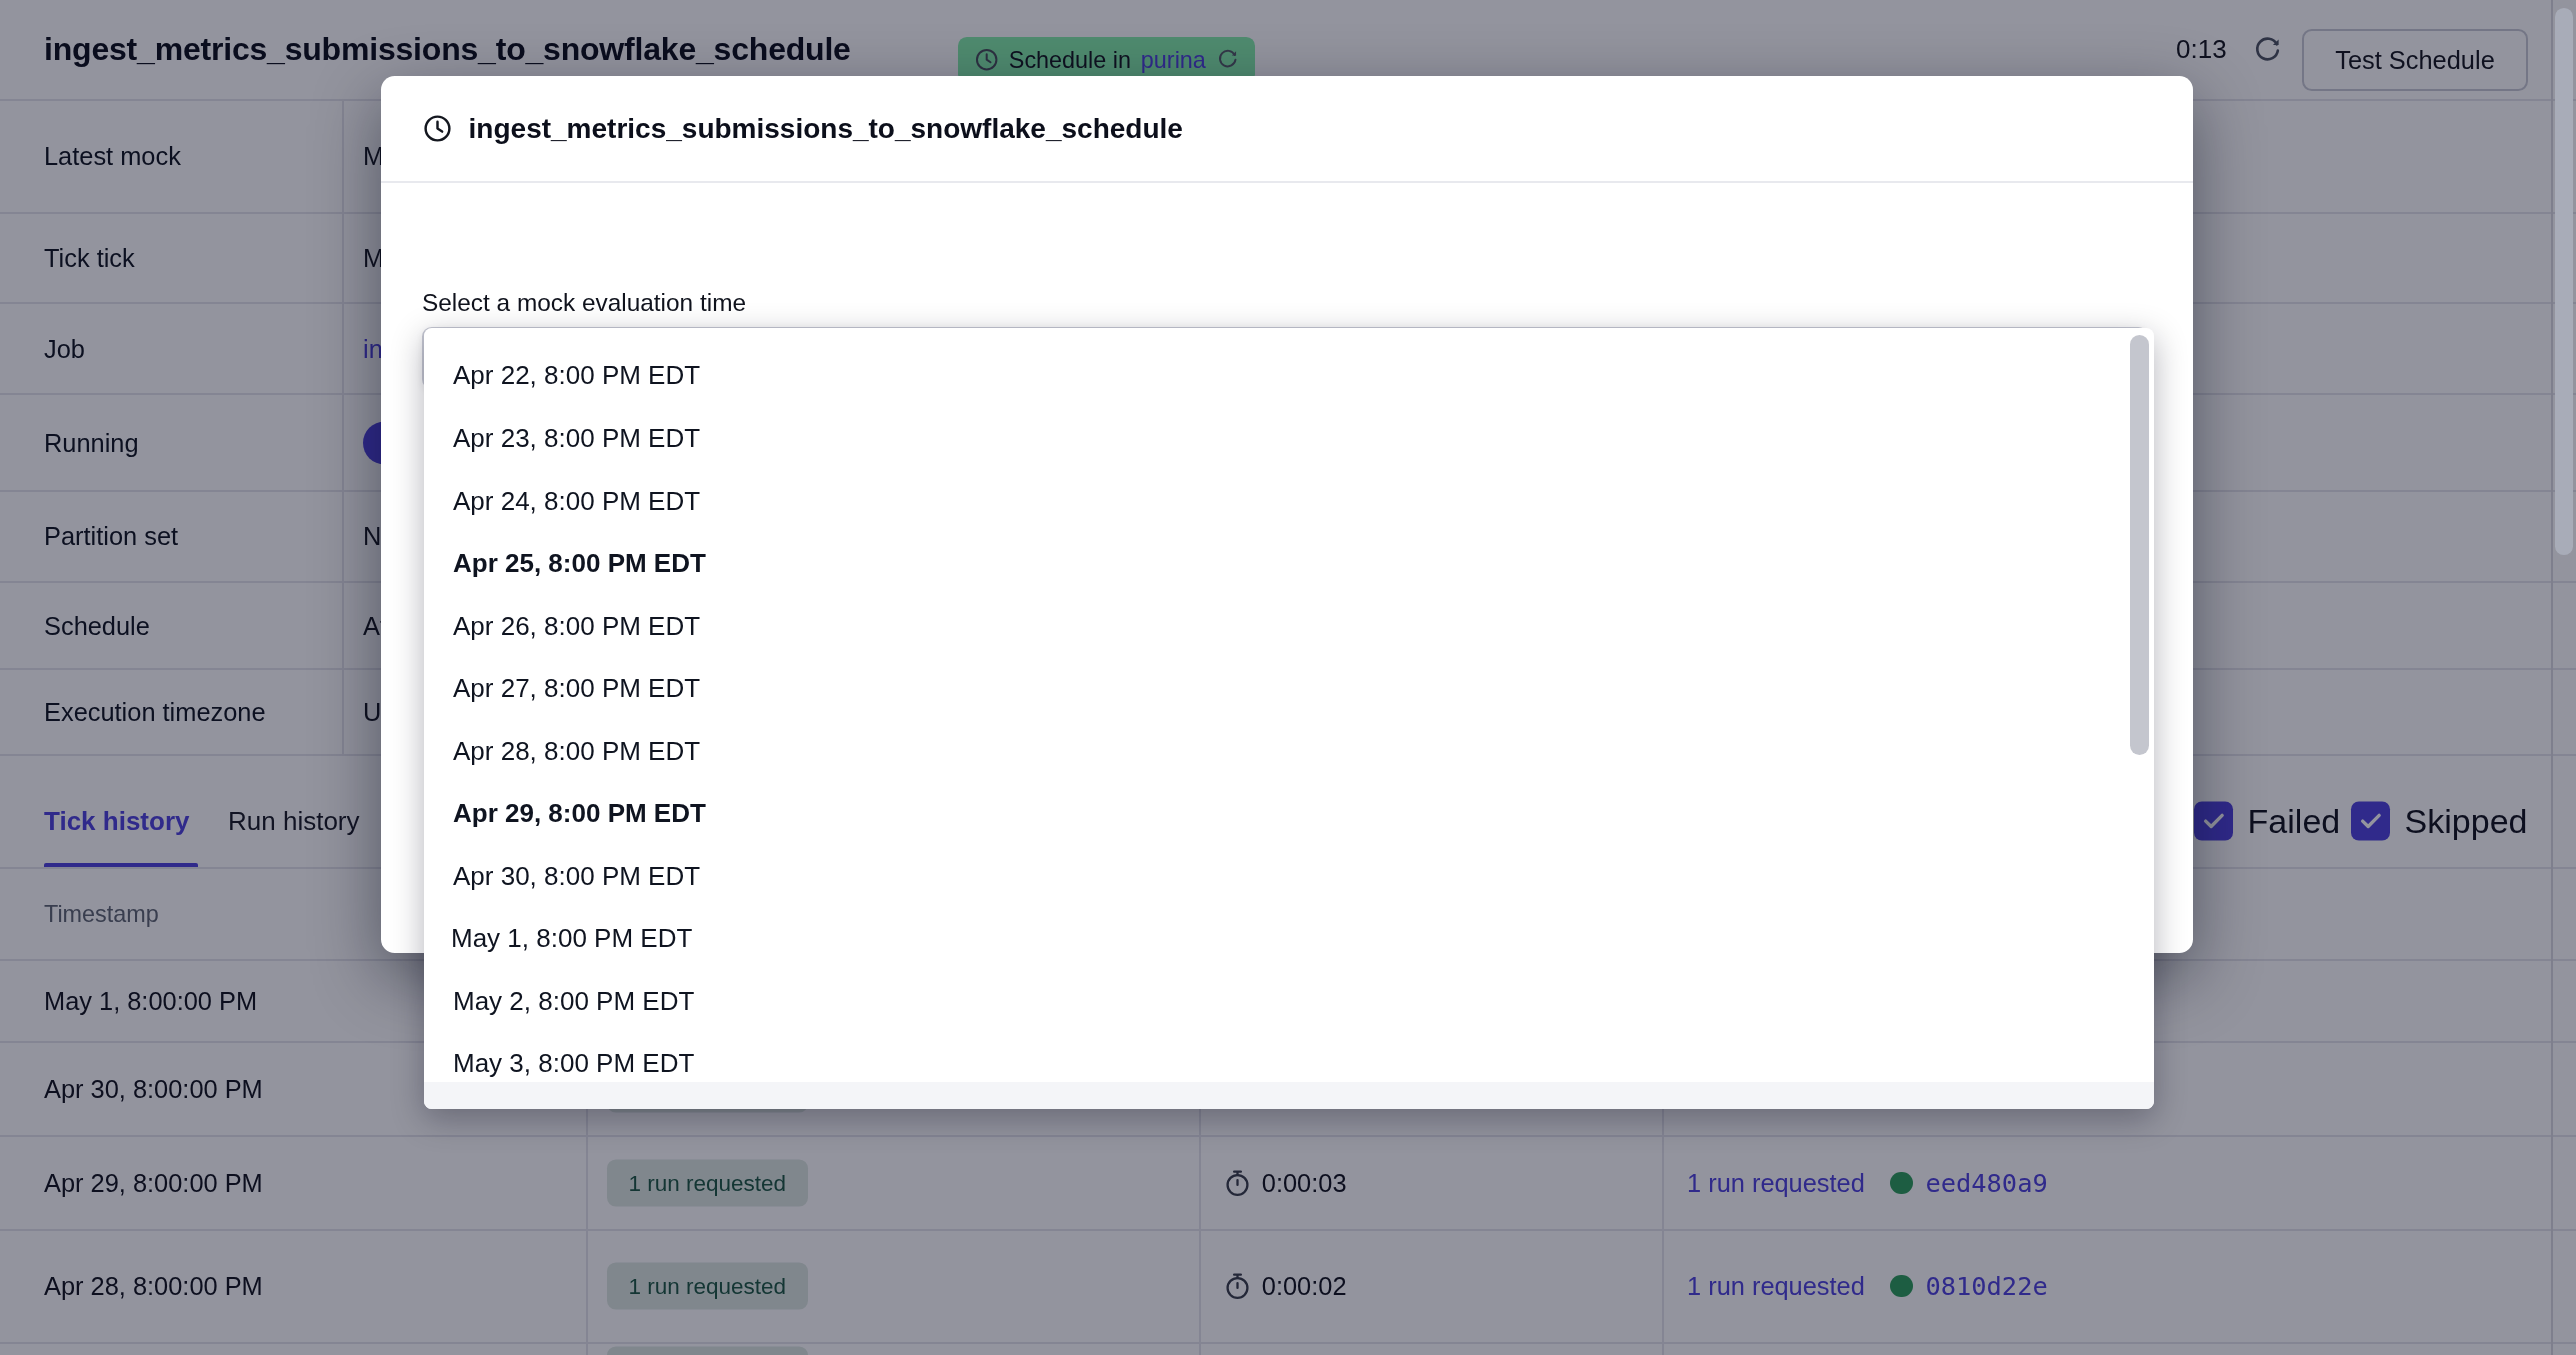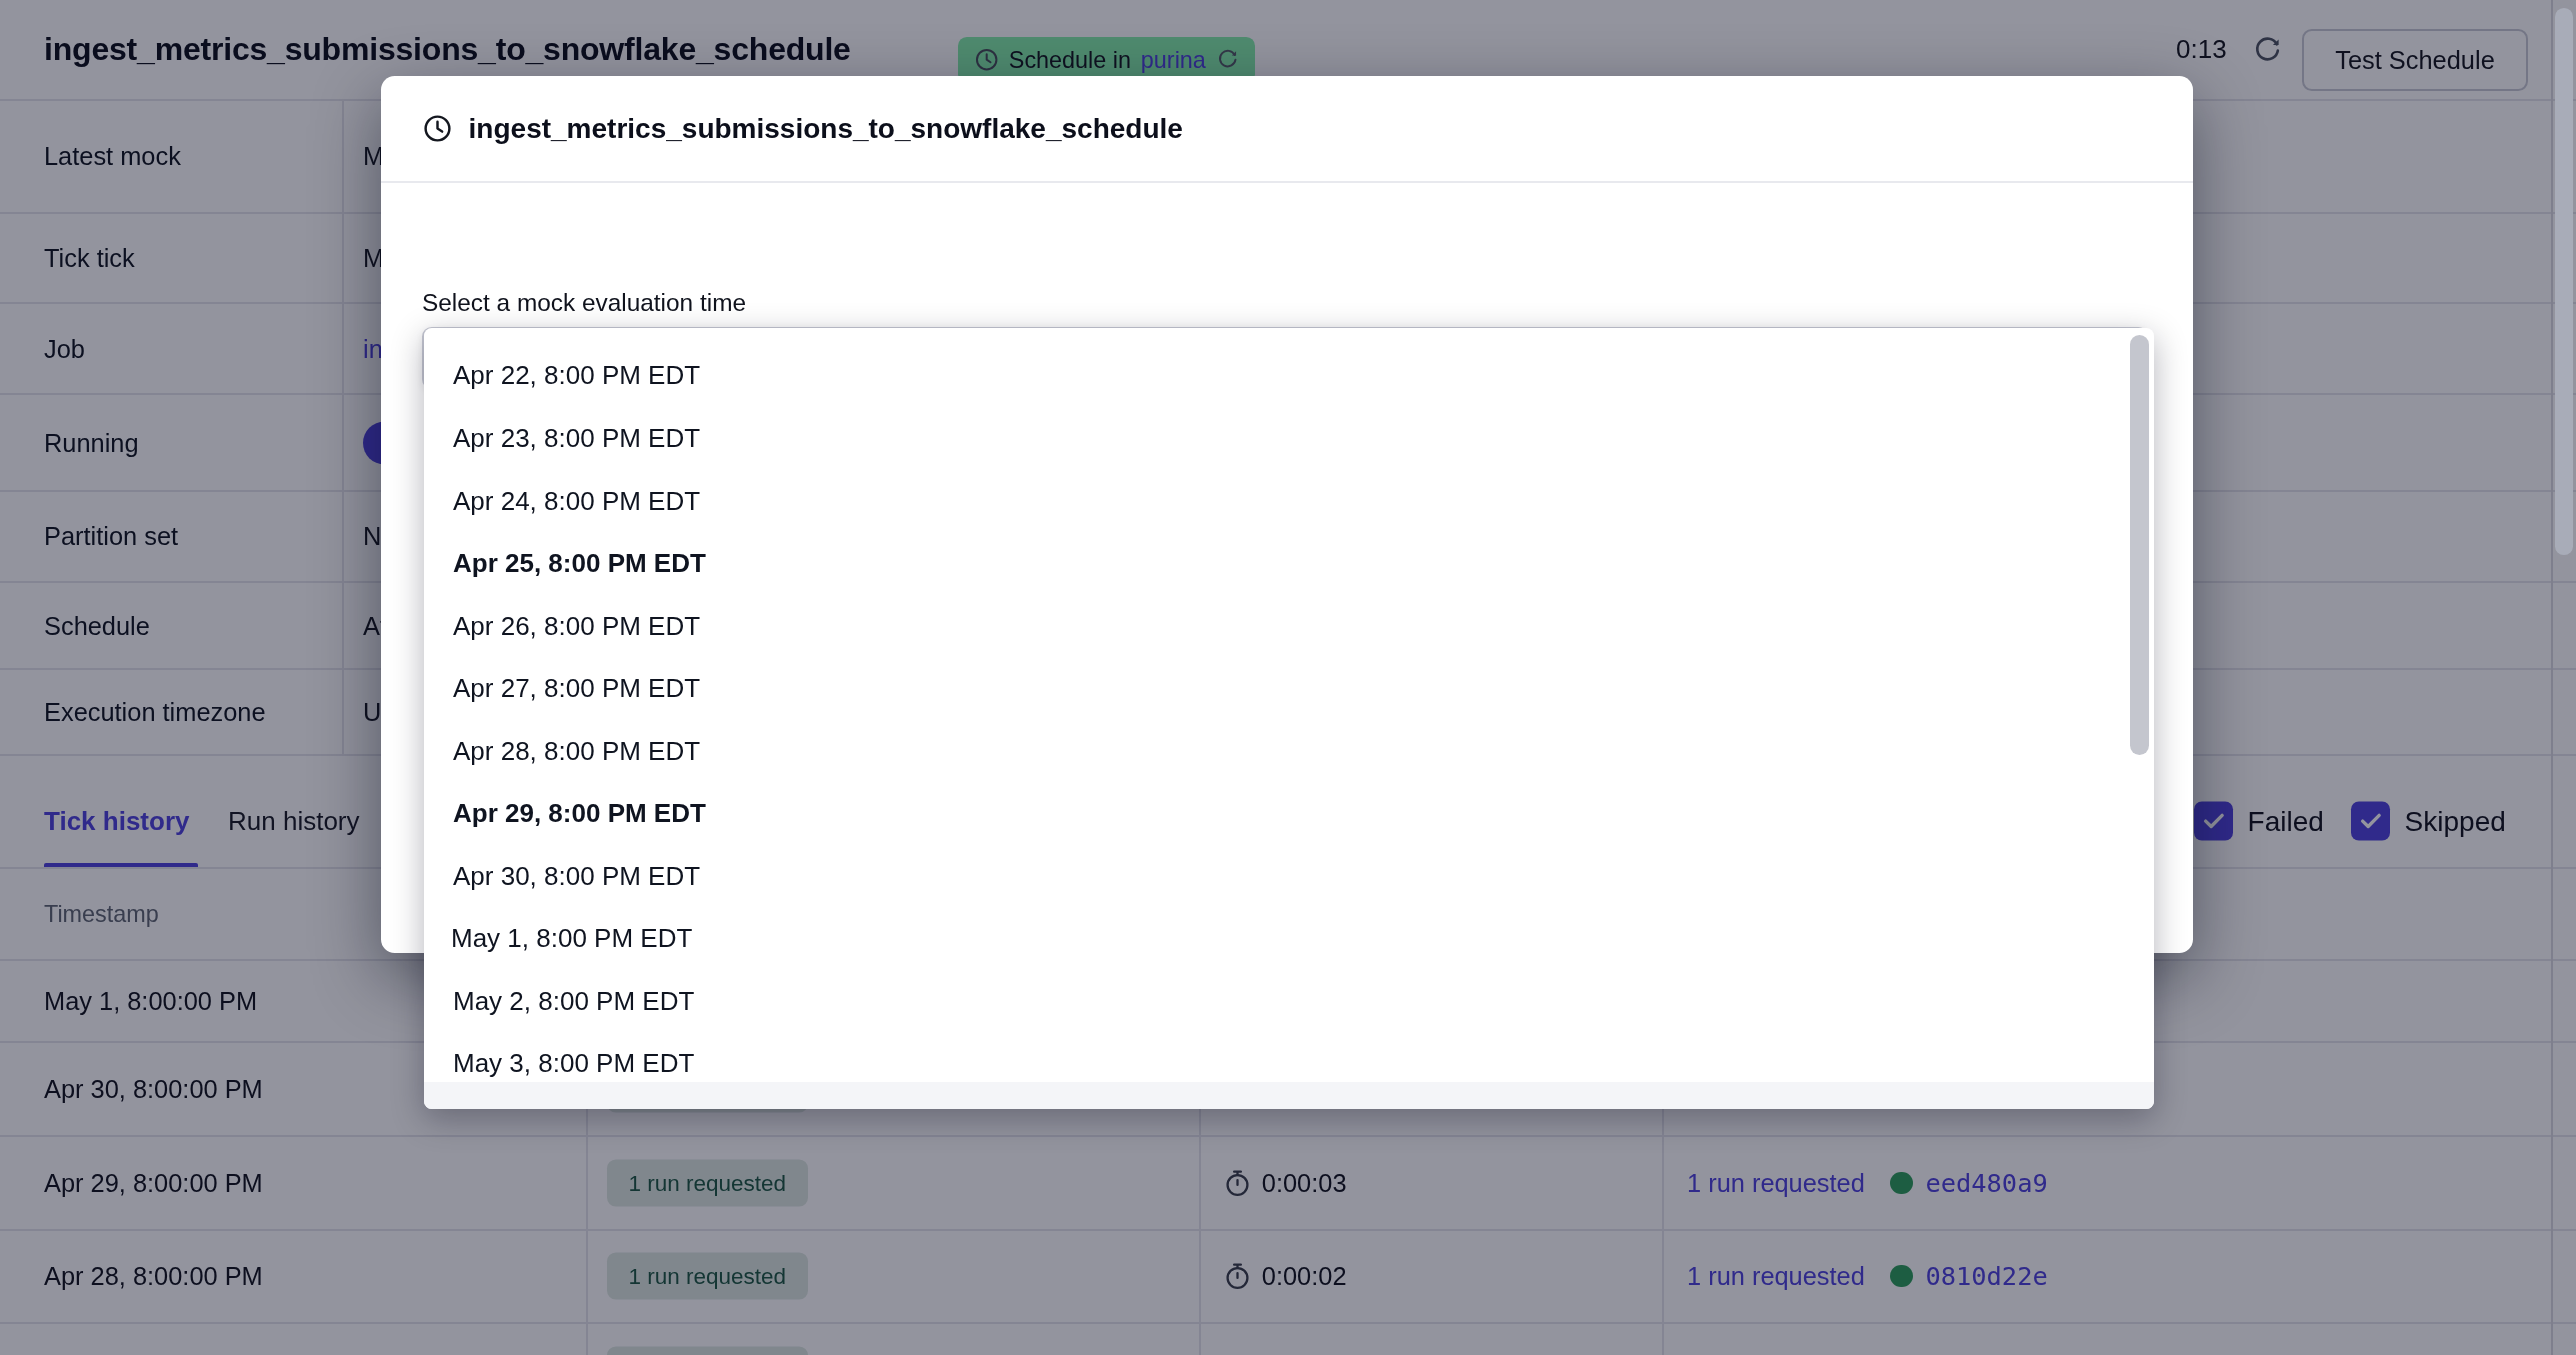--- a/index.html
+++ b/index.html
@@ -27,21 +27,21 @@
   .toggle .knob{position:absolute;right:4.9px;top:4.9px;width:33px;height:33px;border-radius:50%;background:#fff;}
 
   
   .tabs-line{position:absolute;left:0;top:867px;width:2576px;height:2px;background:#e4e5eb;}
   .tab{position:absolute;top:821px;transform:translateY(-50%);font-size:26px;white-space:nowrap;}
   .tab.active{color:#4f43dd;font-weight:700;}
   .tab.idle{color:#191c26;}
   .tab-underline{position:absolute;left:44px;top:863px;width:154px;height:5.9px;background:#4f43dd;border-radius:2px;}
   .filter{position:absolute;top:821px;transform:translateY(-50%);display:flex;align-items:center;gap:14.6px;}
   .chk{width:39px;height:39px;border-radius:7.8px;background:#4f43dd;display:flex;align-items:center;justify-content:center;flex:0 0 auto;}
-  .filter .flabel{font-size:28px;color:#10131d;}
+  .filter .flabel{font-size:34px;color:#10131d;}
 
   
   .tbl-head{position:absolute;left:0;top:869px;width:2576px;height:92px;border-bottom:2px solid #e4e5eb;box-sizing:border-box;}
   .tbl-head .th{position:absolute;left:44px;top:50%;transform:translateY(-50%);font-size:23.4px;color:#5f6672;}
   .tick-row{position:absolute;left:0;width:2576px;border-bottom:2px solid #e4e5eb;box-sizing:border-box;}
   .ts{position:absolute;left:44px;top:50%;transform:translateY(-50%);font-size:25.4px;color:#10131d;white-space:nowrap;}
   .result-badge{position:absolute;left:607px;top:50%;transform:translateY(-50%);height:47px;border-radius:8.8px;background:#dee8e1;
                 display:flex;align-items:center;padding:0 21.5px;font-size:22.5px;color:#1d5843;white-space:nowrap;}
   .dur{position:absolute;left:1223px;top:50%;transform:translateY(-50%);display:flex;align-items:center;gap:9.8px;font-size:25.4px;color:#10131d;}
   .dur .ic{width:29px;height:29px;color:#3a3f4b;}
@@ -214,21 +214,21 @@
         </span>
       <span>0:00:03</span>
     </span>
     <span class="runs">
       <span class="rlink">1 run requested</span>
       <span class="dot"></span>
       <span class="rid">eed480a9</span>
     </span>
   </div>
 
-  <div class="tick-row" style="top:1230px;height:94px;">
+  <div class="tick-row" style="top:1230px;height:114px;">
     <span class="ts">Apr 28, 8:00:00 PM</span>
     <span class="result-badge">1 run requested</span>
     <span class="dur">
       <span class="ic">
           <svg width="29" height="29" viewBox="0 0 24 24">
             <use href="#ico-stopwatch"></use>
           </svg>
         </span>
       <span>0:00:02</span>
     </span>

